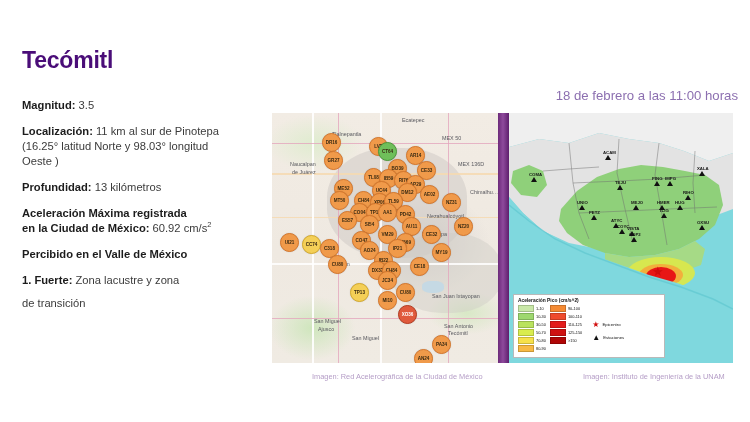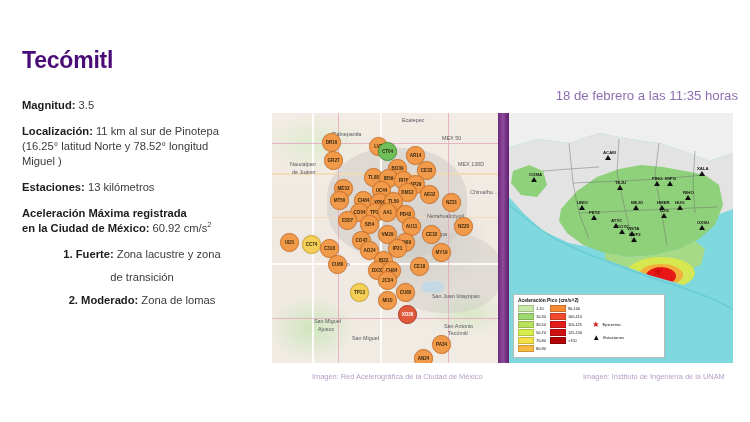--- a/index.html
+++ b/index.html
@@ -15,21 +15,21 @@
   .hyp-title{
     font-size:23px;font-weight:bold;color:#4a0d78;letter-spacing:-0.2px;
     line-height:1.05;margin:0 0 26px 0;
   }
   .facts{font-size:11.2px;color:#3b3b3b;line-height:1.34;}
   .fact{margin-bottom:11px;}
   .fact .k{font-weight:bold;color:#1c1c1c;}
   .fact .v{color:#3b3b3b;}
   .fact.tight{margin-bottom:10px;}
   sup.sup{font-size:7.5px;vertical-align:super;line-height:0;}
-  .lvl{margin-top:8px;margin-bottom:1px;text-align:center;}
+  .lvl{margin-top:8px;margin-bottom:1px;}
 
   
   .head-main{
     position:absolute;left:340px;top:57px;width:400px;
     font-size:15.2px;font-weight:bold;color:#e8a61e;line-height:1.2;
     text-align:left;letter-spacing:-0.1px;
   }
   .head-sub{
     position:absolute;left:340px;top:88px;width:398px;
     font-size:13.2px;color:#8c6fb0;line-height:1.2;text-align:right;
@@ -109,50 +109,50 @@
     <div class="facts">
 
       <div class="fact">
         <span class="k">Magnitud:</span><span class="v"> 3.5</span>
       </div>
 
       <div class="fact">
         <div>
           <span class="k">Localización:</span><span class="v"> 11 km al sur de Pinotepa</span>
         </div>
-        <div class="v">(16.25° latitud Norte y 78.52° longitud</div>
-        <div class="v">Miguel )</div>
-      </div>
-
-      <div class="fact">
-        <span class="k">Estaciones:</span><span class="v"> 13 kilómetros</span>
+        <div class="v">(16.25° latitud Norte y 98.03° longitud</div>
+        <div class="v">Oeste )</div>
+      </div>
+
+      <div class="fact">
+        <span class="k">Profundidad:</span><span class="v"> 13 kilómetros</span>
       </div>
 
       <div class="fact">
         <div class="k">Aceleración Máxima registrada</div>
         <div>
           <span class="k">en la Ciudad de México:</span><span class="v"> 60.92 cm/s</span><sup class="sup">2</sup>
         </div>
       </div>
 
+      <div class="fact">
+        <span class="k">Percibido en el Valle de México</span>
+      </div>
 
       <div class="fact tight">
         <div class="lvl">
           <span class="k">1. Fuerte:</span><span class="v"> Zona lacustre y zona</span>
         </div>
         <div class="lvl v">de transición</div>
-        <div class="lvl">
-          <span class="k">2. Moderado:</span><span class="v"> Zona de lomas</span>
-        </div>
       </div>
 
     </div>
   </div>
 
-  <div class="head-sub">18 de febrero a las 11:35 horas</div>
+  <div class="head-sub">18 de febrero a las 11:00 horas</div>
 
   <div class="maps">
 
     <div class="map map-left">
       <div class="lm-bg"></div>
 
       <div class="greyzone" style="left:55px;top:35px;width:140px;height:110px;"></div>
       <div class="greyzone" style="left:120px;top:120px;width:110px;height:80px;opacity:.45;"></div>
       <div class="water-l" style="left:150px;top:168px;width:22px;height:12px;"></div>
 

